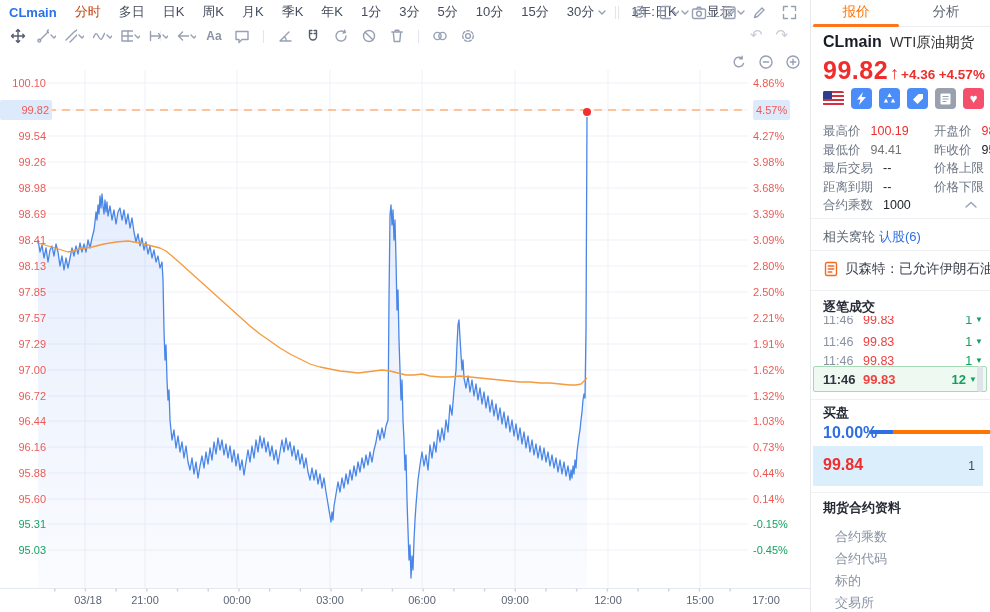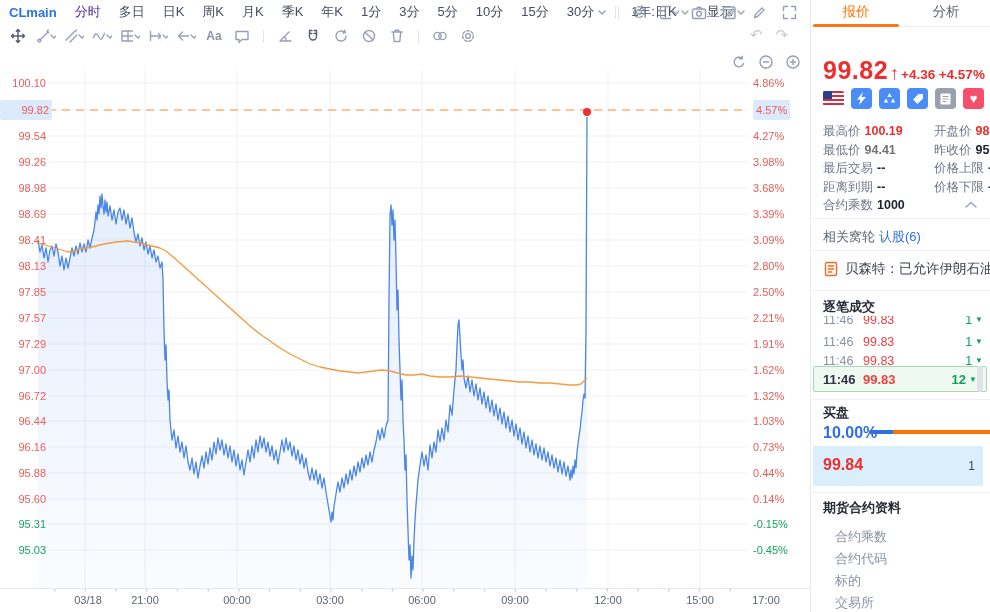--- a/index.html
+++ b/index.html
@@ -2,21 +2,21 @@
 <html><head>
 <meta charset="utf-8">
 <style>
   html,body{margin:0;padding:0}
   body{width:990px;height:612px;overflow:hidden;background:#fff;
        font-family:"Liberation Sans","DejaVu Sans",sans-serif;color:#333;position:relative}
   
   .tb1{position:absolute;top:0;left:0;width:810px;height:24px;display:flex;align-items:center;font-size:13px;color:#454c5d}
   .tb1 .it{padding:0 9px;white-space:nowrap;cursor:pointer;display:flex;align-items:center;gap:3px}
   .sym{color:#2b72e8;font-weight:bold}
-  .on-or{color:#4c1d95}
+  .on-or{color:#c2410c}
   .vsep{width:1px;height:13px;background:#e2e6ed;margin:0 3px}
   .tb1-icons{position:absolute;top:0;left:612px;height:24px;display:flex;align-items:center;gap:10px}
   .tb2{position:absolute;top:24px;left:0;width:810px;height:24px;display:flex;align-items:center;padding-left:8px;gap:8px}
   .ic{display:inline-flex;align-items:center;justify-content:center;width:20px;height:18px;cursor:pointer}
   svg.ig{stroke:#97a0b3;fill:none;stroke-width:1.4;stroke-linecap:round;stroke-linejoin:round}
   svg.dark{stroke:#555d6e}
   .aa{font-size:12px;color:#8b93a6;font-weight:bold}
   .cv{margin-left:1px}
   .tb2-right{position:absolute;left:750px;top:26px;display:flex;gap:13px;color:#c6ccd6;font-size:15px}
   
@@ -41,21 +41,21 @@
   .qprice .arr{font-size:18px;font-weight:bold;margin:0 2px}
   .qprice .chg{font-size:13.5px;font-weight:bold}
   .qicons{position:absolute;top:88px;left:12px;display:flex;gap:7px;align-items:center}
   .qi{width:21px;height:21px;border-radius:4px;display:flex;align-items:center;justify-content:center;color:#fff;font-size:13px;cursor:pointer}
   .qi.blue{background:#4a8df8}.qi.grey{background:#98a1ad}.qi.red{background:#f5506b}
   .flag{width:21px;height:15px;border-radius:2px;position:relative;overflow:hidden;cursor:pointer;
         background:repeating-linear-gradient(#d23040 0 2px,#fff 2px 4px)}
   .flag:after{content:"";position:absolute;left:0;top:0;width:9px;height:8px;background:#2b3f8c}
   .scol{position:absolute;line-height:18.5px;white-space:nowrap}
   .scol .lbl{color:#6e7787}
-  .scol b{color:#20242e;font-weight:bold;margin-left:4px}
+  .scol b{color:#20242e;font-weight:normal;margin-left:10px}
   .scol b.red{color:#f02d2d}.scol b.green{color:#737373}
   .hr{position:absolute;left:0;width:190px;height:1px;background:#eef0f4}
   .related{position:absolute;top:228px;left:12px;white-space:nowrap;font-size:13px;color:#5a6472}
   .related a{color:#2f6fe4;text-decoration:none;margin-left:4px;cursor:pointer}
   .news{position:absolute;top:256px;left:12px;height:26px;display:flex;align-items:center;gap:6px;white-space:nowrap;font-size:13.5px;color:#3a3f4b;cursor:pointer}
   .sect{position:absolute;left:12px;font-size:13px;color:#262b36;font-weight:bold}
   .ticklist{position:absolute;top:316px;left:0;width:190px;height:80px;overflow:hidden}
   .trow{position:absolute;left:12px;right:18px;height:19px;display:flex;align-items:center;font-size:12.5px;cursor:pointer}
   .trow .tt{width:40px;color:#8a93a3}
   .trow .tp{color:#f04040}
@@ -354,20 +354,23 @@
       </span>
   </div>
 </div>
 
 <div class="panel">
   <div class="tabs">
     <div class="tab on">报价</div>
     <div class="tab">分析</div>
   </div>
 
+  <div class="qhead">
+    <b>CLmain</b><span>WTI原油期货</span>
+  </div>
   <div class="qprice">
     <span class="big">99.82</span><span class="arr">↑</span><span class="chg">+4.36</span>
     <span class="chg">+4.57%</span>
   </div>
   <div class="qicons">
     <span class="flag"></span>
     <span class="qi blue">
         <svg width="11" height="13">
           <path d="M7 0L1 7.5h3.4L3 13l7-8H5.6z" fill="#fff"></path>
         </svg>

